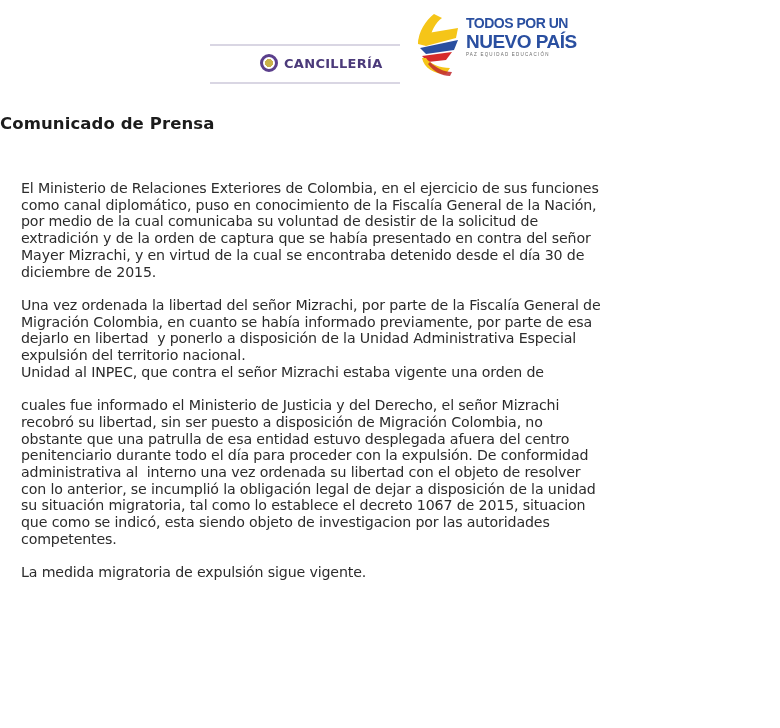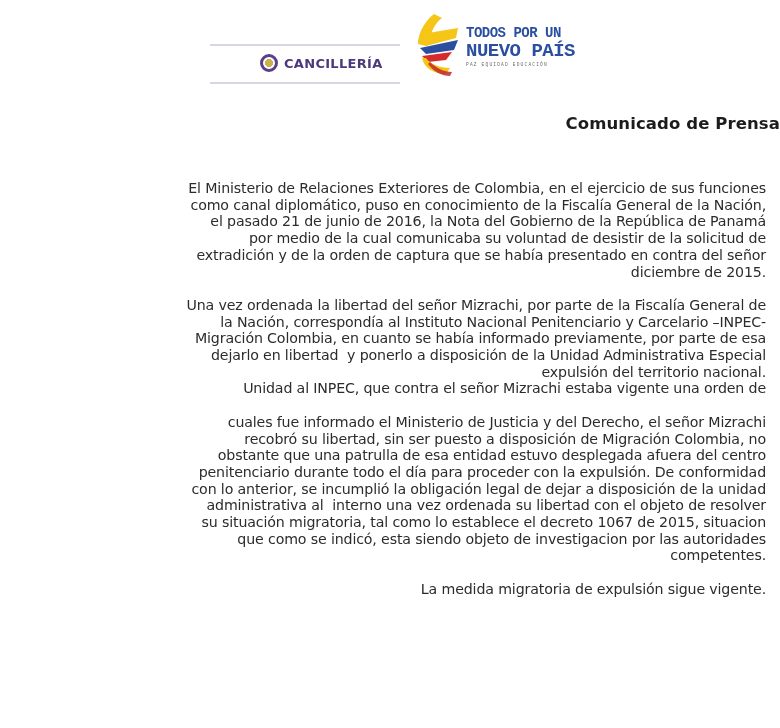--- a/index.html
+++ b/index.html
@@ -70,22 +70,22 @@
   .tpu-mark {
     position: absolute;
     left: 0;
     top: 0;
     width: 50px;
     height: 66px;
   }
   .tpu-text {
     position: absolute;
     left: 54px;
-    top: 14px;
-    font-family: Liberation Mono, monospace;
+    top: 4px;
+    font-family: Liberation Sans, sans-serif;
     font-weight: bold;
     color: #2a4fa0;
     line-height: 1;
   }
   .tpu-line1 {
     font-size: 14px;
     letter-spacing: -0.5px;
     display: block;
   }
   .tpu-line2 {
@@ -100,21 +100,21 @@
     color: #6a6a6a;
     letter-spacing: 1.2px;
     margin-top: 2px;
     font-weight: normal;
   }
   .title {
     position: absolute;
     top: 114px;
     left: 0;
     width: 780px;
-    text-align: right;
+    text-align: left;
     font-family: "DejaVu Sans", sans-serif;
     font-weight: bold;
     font-size: 16.5px;
     color: #1c1c1c;
     letter-spacing: 0.1px;
   }
   .body-text {
     position: absolute;
     left: 21px;
     top: 180px;
@@ -124,21 +124,20 @@
     line-height: 16.7px;
     color: #2c2c2c;
     letter-spacing: -0.15px;
   }
   .para {
     margin: 0 0 16.7px 0;
   }
   .line {
     display: block;
     white-space: pre;
-    text-align: right;
   }
 </style>
 </head>
 <body>
 
 <div class="header">
   <div class="canc-block">
     <div class="canc-line top"></div>
     <div class="canc-logo">
       <span class="seal"></span>
@@ -163,40 +162,39 @@
     </div>
   </div>
 </div>
 
 <div class="title">Comunicado de Prensa</div>
 
 <div class="body-text">
   <p class="para">
     <span class="line">El Ministerio de Relaciones Exteriores de Colombia, en el ejercicio de sus funciones</span>
     <span class="line">como canal diplomático, puso en conocimiento de la Fiscalía General de la Nación,</span>
-    <span class="line">el pasado 21 de junio de 2016, la Nota del Gobierno de la República de Panamá</span>
     <span class="line">por medio de la cual comunicaba su voluntad de desistir de la solicitud de</span>
     <span class="line">extradición y de la orden de captura que se había presentado en contra del señor</span>
+    <span class="line">Mayer Mizrachi, y en virtud de la cual se encontraba detenido desde el día 30 de</span>
     <span class="line">diciembre de 2015.</span>
   </p>
   <p class="para">
     <span class="line">Una vez ordenada la libertad del señor Mizrachi, por parte de la Fiscalía General de</span>
-    <span class="line">la Nación, correspondía al Instituto Nacional Penitenciario y Carcelario –INPEC-</span>
     <span class="line">Migración Colombia, en cuanto se había informado previamente, por parte de esa</span>
     <span class="line">dejarlo en libertad  y ponerlo a disposición de la Unidad Administrativa Especial</span>
     <span class="line">expulsión del territorio nacional.</span>
     <span class="line">Unidad al INPEC, que contra el señor Mizrachi estaba vigente una orden de</span>
   </p>
   <p class="para">
     <span class="line">cuales fue informado el Ministerio de Justicia y del Derecho, el señor Mizrachi</span>
     <span class="line">recobró su libertad, sin ser puesto a disposición de Migración Colombia, no</span>
     <span class="line">obstante que una patrulla de esa entidad estuvo desplegada afuera del centro</span>
     <span class="line">penitenciario durante todo el día para proceder con la expulsión. De conformidad</span>
+    <span class="line">administrativa al  interno una vez ordenada su libertad con el objeto de resolver</span>
     <span class="line">con lo anterior, se incumplió la obligación legal de dejar a disposición de la unidad</span>
-    <span class="line">administrativa al  interno una vez ordenada su libertad con el objeto de resolver</span>
     <span class="line">su situación migratoria, tal como lo establece el decreto 1067 de 2015, situacion</span>
     <span class="line">que como se indicó, esta siendo objeto de investigacion por las autoridades</span>
     <span class="line">competentes.</span>
   </p>
   <p class="para">
     <span class="line">La medida migratoria de expulsión sigue vigente.</span>
   </p>
 </div>
 
 </body></html>

